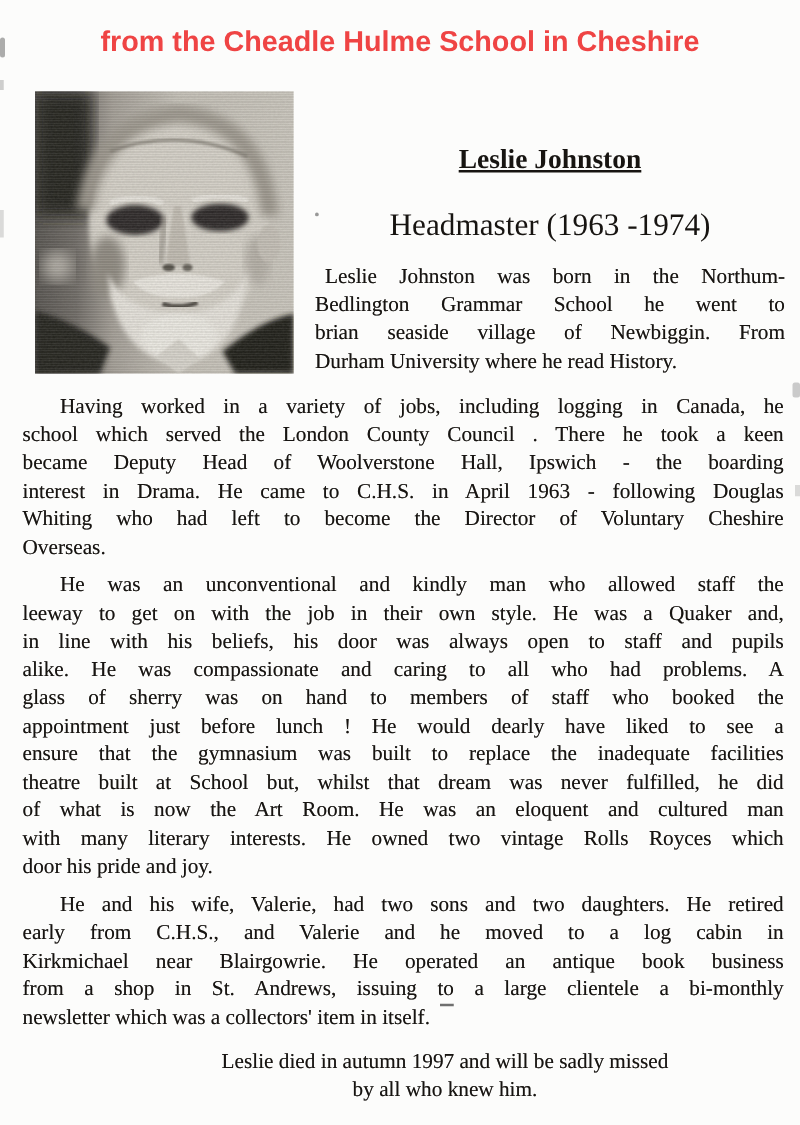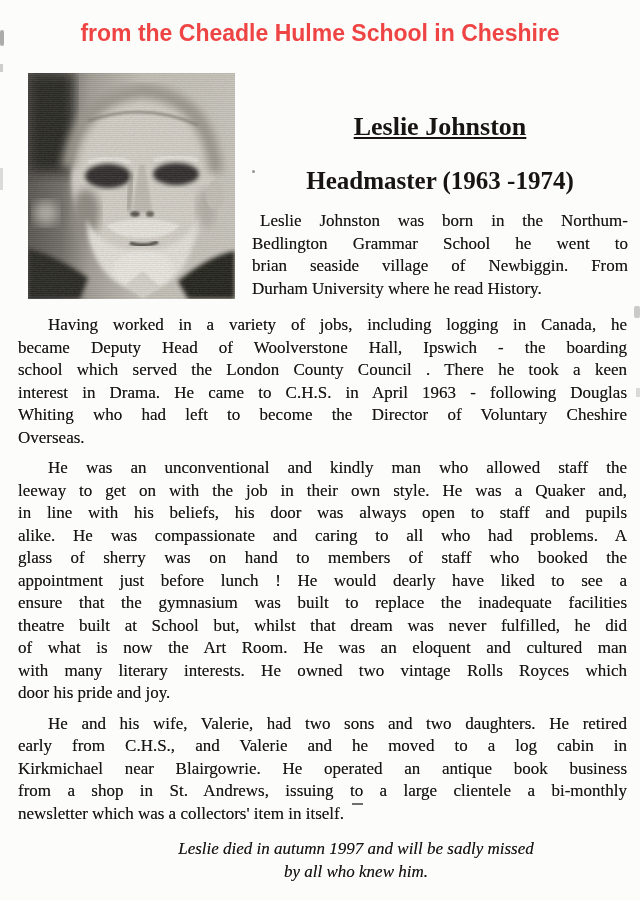--- a/index.html
+++ b/index.html
@@ -18,41 +18,41 @@
   .photo { position:absolute; left:28px; top:73px; width:207px; height:226px; }
   .photo svg { display:block; width:207px; height:226px; }
   .scanlines {
     position:absolute; inset:0; pointer-events:none;
     background:repeating-linear-gradient(0deg,
       rgba(255,255,255,0.06) 0 1px, rgba(35,33,30,0.06) 1px 2px);
   }
   
   .right-col { position:absolute; left:252px; top:114px; width:376px; }
   .name {
-    text-align:center; font-size:26px; font-weight:bold;
+    text-align:center; font-size:22px; font-weight:bold;
     text-decoration:underline; line-height:26px; margin-bottom:26px;
   }
   .tenure {
-    text-align:center; font-size:25px; font-weight:bold;
+    text-align:center; font-size:25px; font-weight:normal;
     line-height:30px; margin-bottom:14px;
   }
   
   .tline {
     font-size:17px; line-height:22.5px;
     text-align:justify; text-align-last:justify;
     text-shadow:0 0 0.4px rgba(20,18,15,0.55);
     white-space:nowrap;
   }
   .par-lines .tline:last-child { text-align-last:left; }
   .intro .tline:first-child { text-indent:8px; }
   .body-text { position:absolute; left:18px; top:314px; width:609px; }
   .par { margin-bottom:8px; }
   .par .tline:first-child { text-indent:30px; }
   .closing { margin-left:67px; margin-top:13px; }
-  .closing .tline { text-align:left; text-align-last:center;font-style:italic; }
+  .closing .tline { text-align:left; text-align-last:center; }
   
   .artifact { position:absolute; pointer-events:none; }
   .a1 { left:0; top:30px;  width:4px; height:16px; background:#6a6a6a; opacity:.55; border-radius:2px; }
   .a2 { left:0; top:64px;  width:3px; height:8px;  background:#8a8a8a; opacity:.40; }
   .a3 { left:0; top:168px; width:3px; height:22px; background:#9a9a9a; opacity:.35; }
   .a4 { right:0; top:306px; width:6px; height:12px; background:#8d8d8d; opacity:.45; border-radius:2px; }
   .a5 { right:0; top:388px; width:4px; height:9px;  background:#9a9a9a; opacity:.35; }
   .a6 { left:252px; top:170px; width:3px; height:3px; background:#555; border-radius:50%; opacity:.6; }
   .a7 { left:352px; top:803px; width:11px; height:2px; background:#333; opacity:.7; }
 </style>
@@ -134,22 +134,22 @@
         <div class="tline">Leslie Johnston was born in the Northum-</div>
         <div class="tline">Bedlington Grammar School he went to</div>
         <div class="tline">brian seaside village of Newbiggin.  From</div>
         <div class="tline">Durham University where he read History.</div>
       </div>
   </div>
 
   <div class="body-text">
     <div class="par par-lines">
         <div class="tline">Having worked in a variety of jobs, including logging in Canada, he</div>
+        <div class="tline">school which served the London County Council . There he took a keen</div>
         <div class="tline">became Deputy Head of Woolverstone Hall, Ipswich - the boarding</div>
-        <div class="tline">school which served the London County Council . There he took a keen</div>
         <div class="tline">interest in Drama. He came to C.H.S. in April 1963 - following Douglas</div>
         <div class="tline">Whiting who had left to become the Director of Voluntary Cheshire</div>
         <div class="tline">Overseas.</div>
       </div>
     <div class="par par-lines">
         <div class="tline">He was an unconventional and  kindly man who allowed staff the</div>
         <div class="tline">leeway to get on with the job in their own style. He was a Quaker and,</div>
         <div class="tline">in line with his beliefs, his door was always open to staff and pupils</div>
         <div class="tline">alike. He was compassionate and caring to all who had problems.  A</div>
         <div class="tline">glass of sherry was on hand to members of staff who booked the</div>

